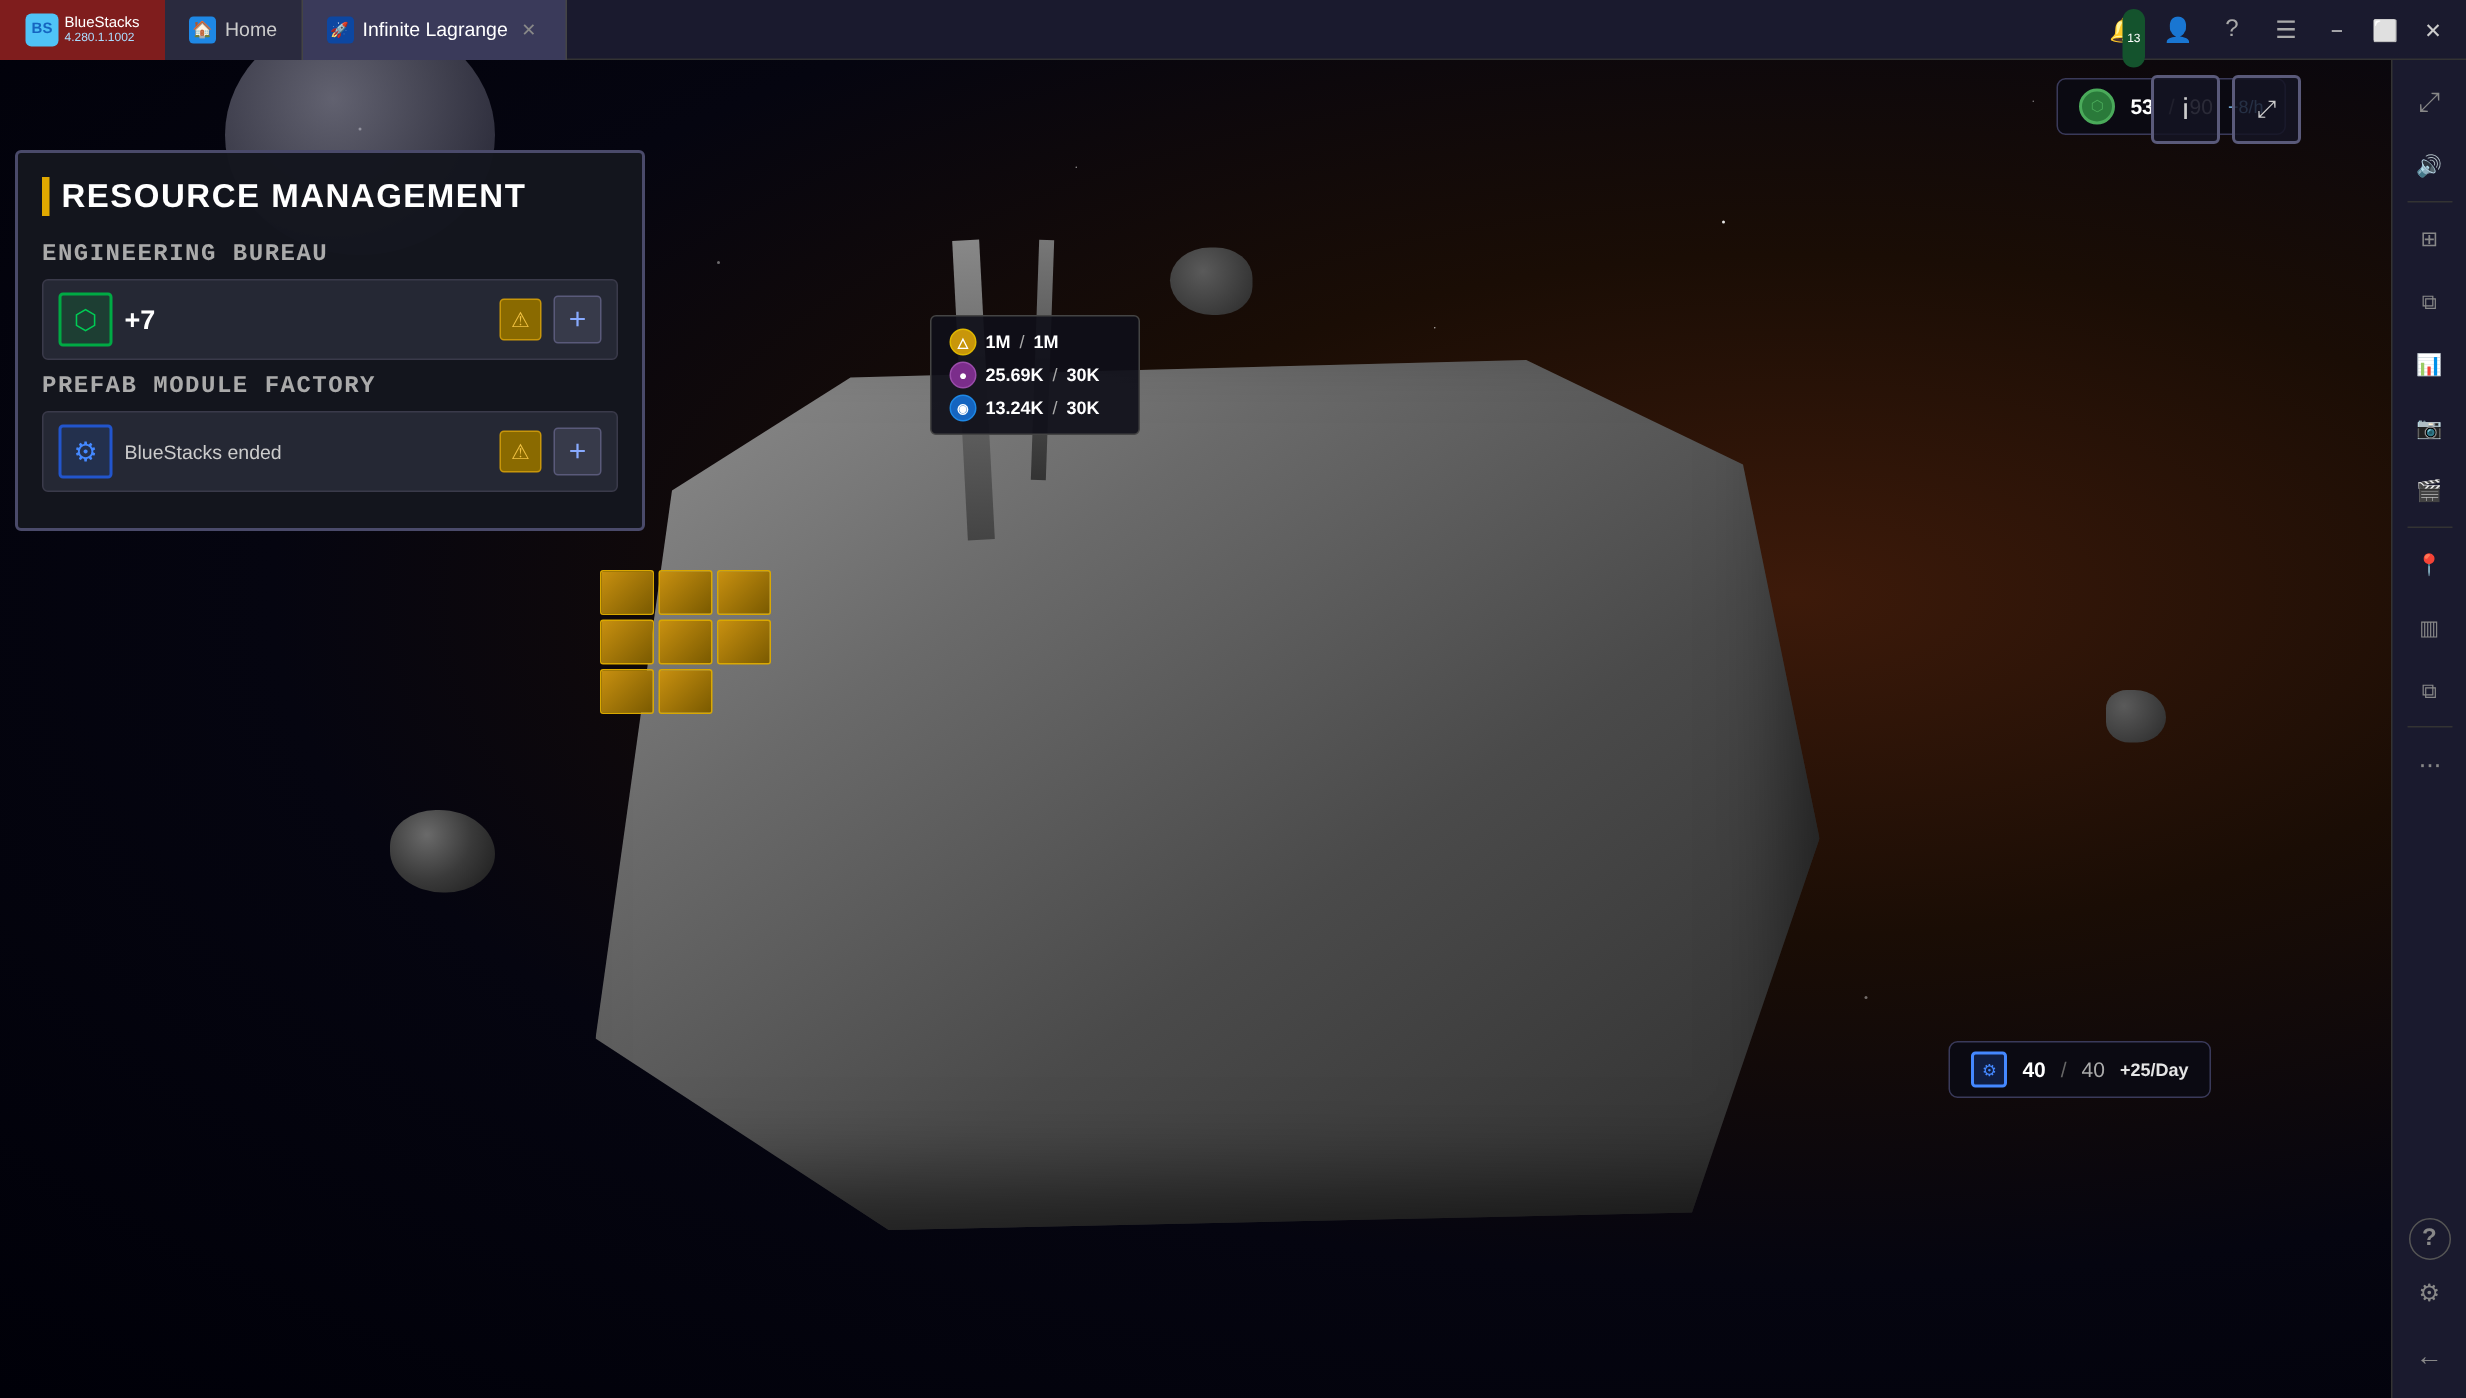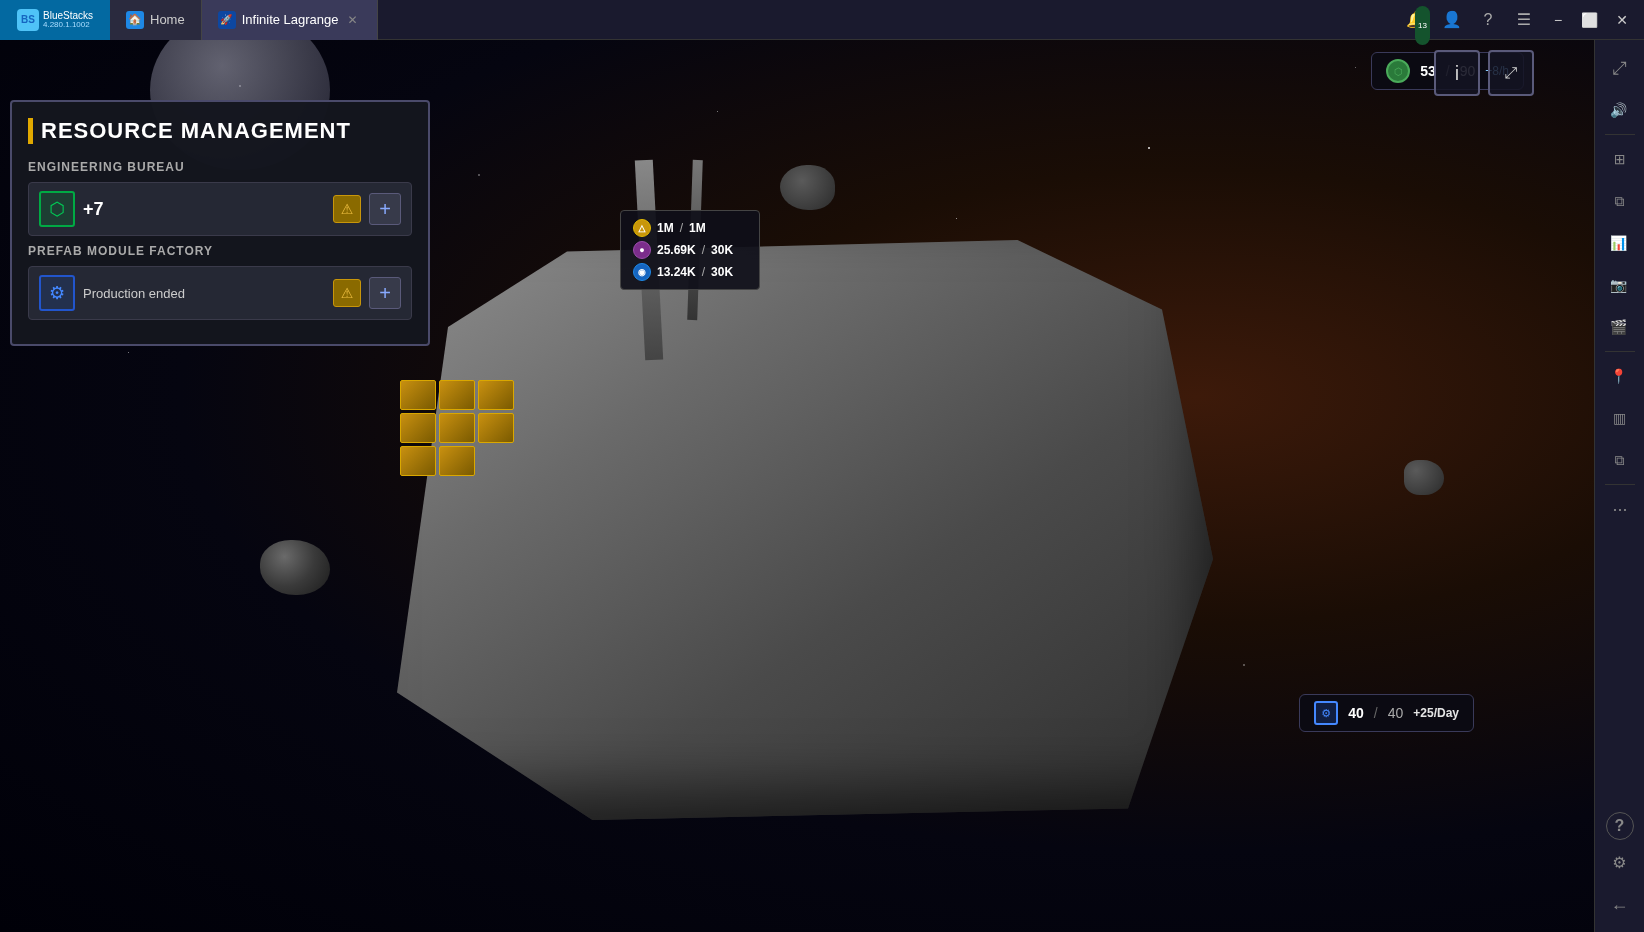--- a/index.html
+++ b/index.html
@@ -24,21 +24,21 @@
       border-bottom: 1px solid #333;
     }
     .title-bar-left {
       display: flex;
       align-items: center;
       gap: 0;
     }
     .bluestacks-logo {
       width: 110px;
       height: 40px;
-      background: #0369a1;
+      background: #7f1d1d;
       display: flex;
       align-items: center;
       justify-content: center;
       gap: 4px;
       padding: 0 8px;
     }
     .bs-icon {
       width: 22px;
       height: 22px;
       background: #4fc3f7;
@@ -288,26 +288,27 @@
     }
     .panel-title::before {
       content: '';
       display: block;
       width: 5px;
       height: 26px;
       background: #e0a800;
     }
 
     .section-label {
-      font-size: 12px;
+      font-size: 16px;
       font-weight: 700;
       color: #aaa;
       text-transform: uppercase;
       letter-spacing: 1px;
       margin-bottom: 8px;
+      font-family: Liberation Mono, monospace;
     }
 
     .building-row {
       display: flex;
       align-items: center;
       gap: 8px;
       background: rgba(40,42,55,0.9);
       border: 1px solid #3a3a4a;
       border-radius: 4px;
       padding: 8px 10px;
@@ -596,21 +597,21 @@
         <div class="building-value">+7</div>
       </div>
       <div class="warn-icon">⚠</div>
       <div class="add-btn">+</div>
     </div>
 
     <div class="section-label">PREFAB MODULE FACTORY</div>
     <div class="building-row">
       <div class="building-icon blue">⚙</div>
       <div class="building-info">
-        <div class="building-status">Production ended</div>
+        <div class="building-status">BlueStacks ended</div>
       </div>
       <div class="warn-icon">⚠</div>
       <div class="add-btn">+</div>
     </div>
 
   </div>
 
 </div>
 
 <div class="right-sidebar">

